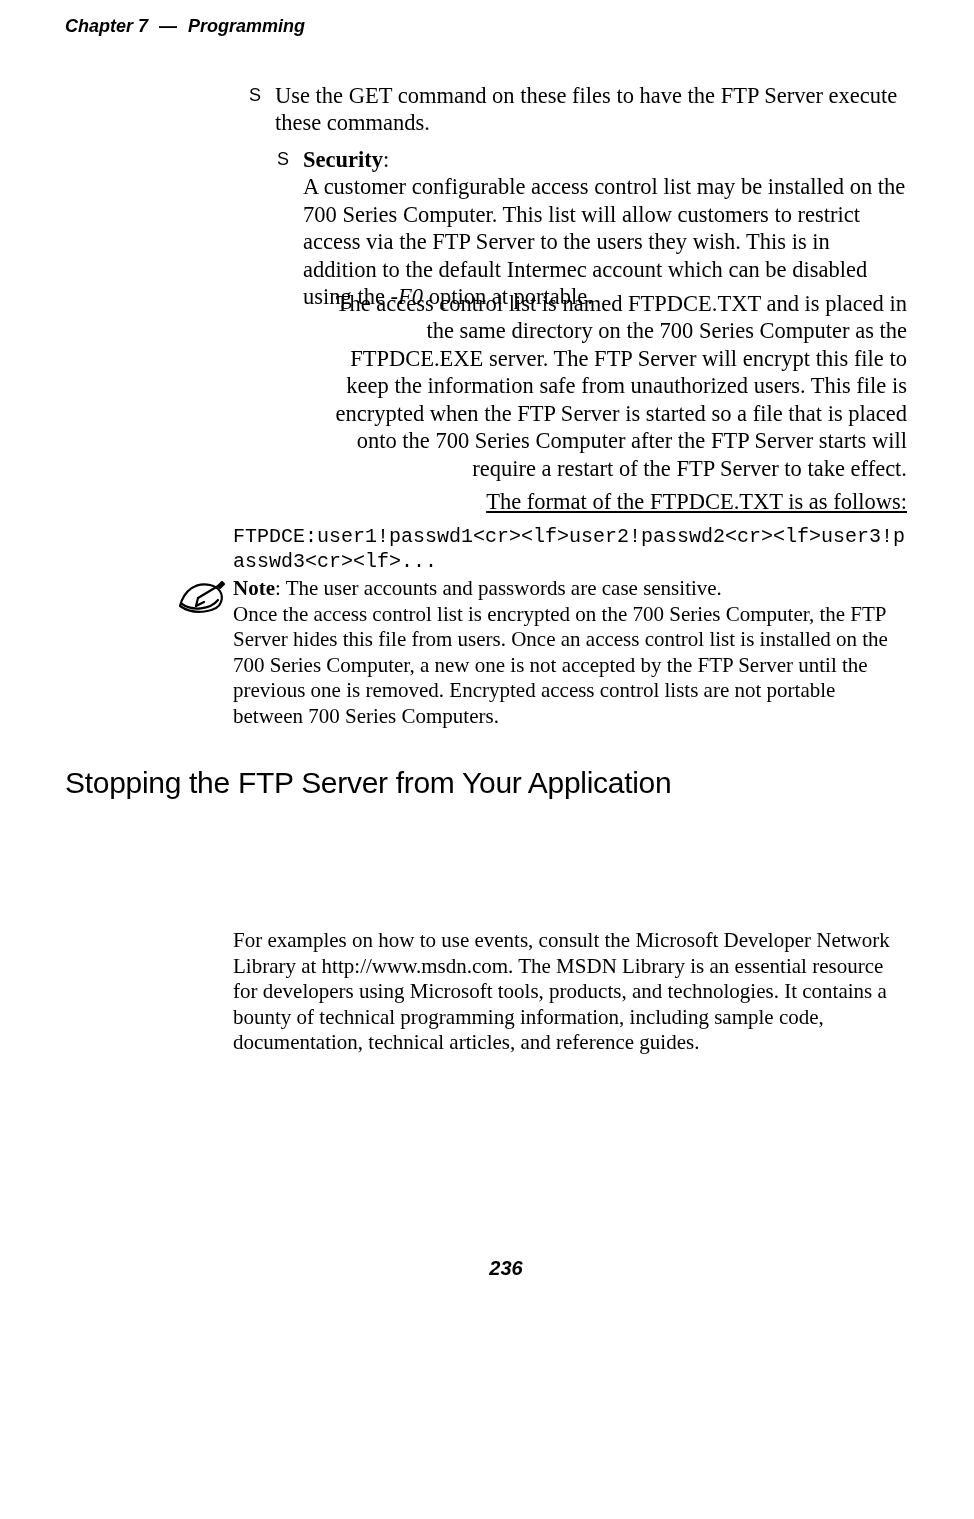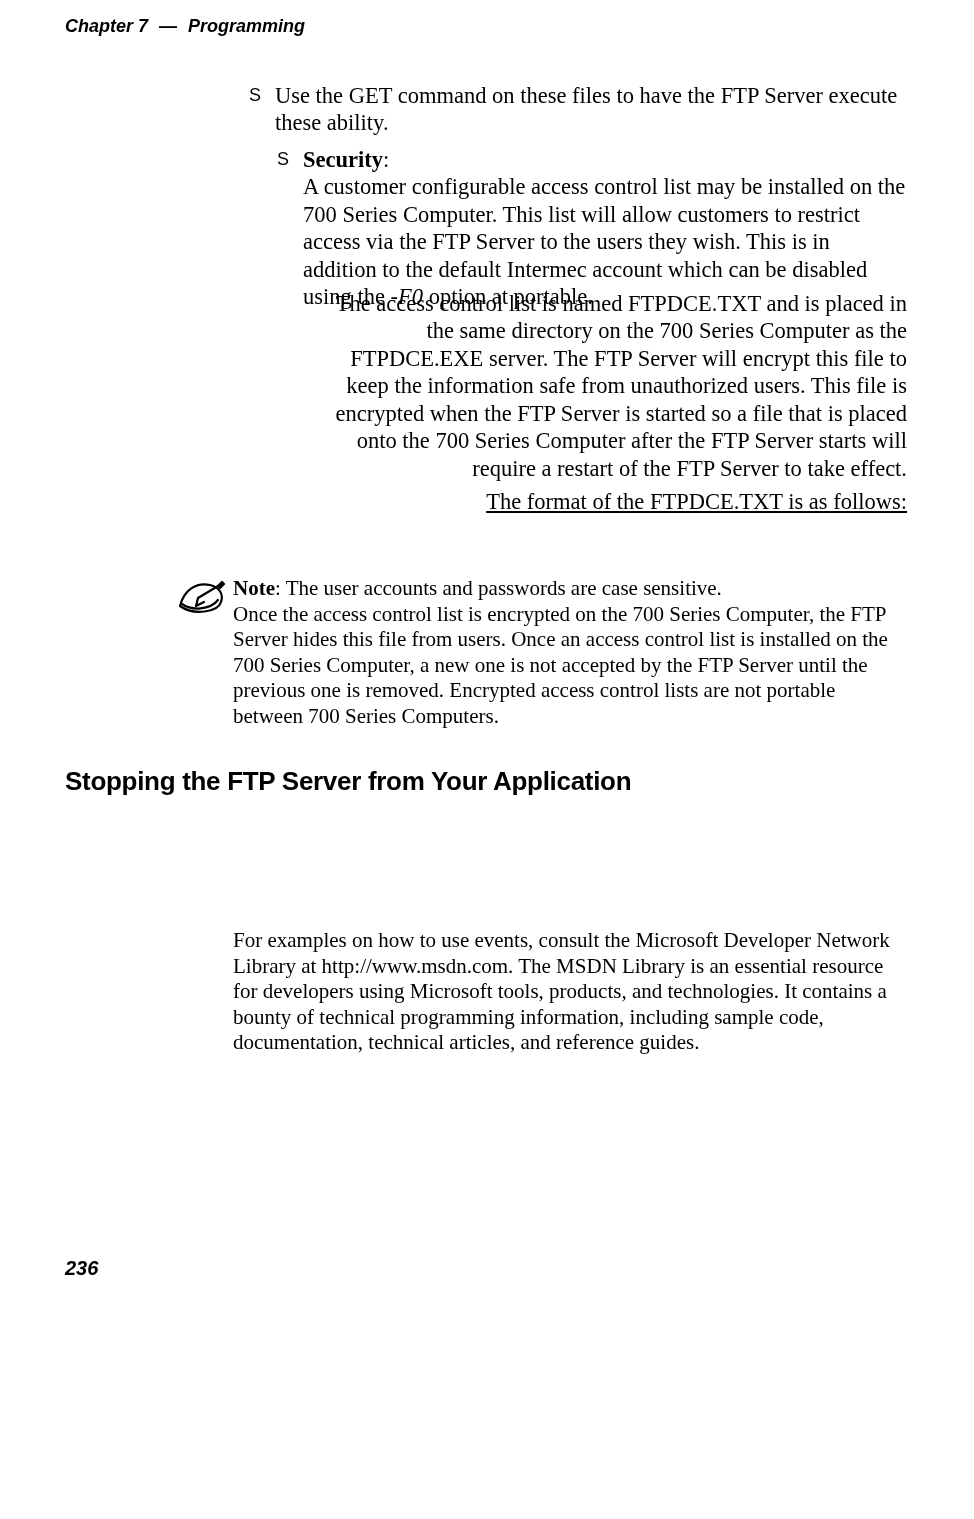--- a/index.html
+++ b/index.html
@@ -88,36 +88,36 @@
   .note-icon svg {
     width: 52px;
     height: 42px;
   }
   .h2 {
     position: absolute;
     left: 46px;
     right: 86px;
     font-family: "Arial Narrow", Arial, Helvetica, sans-serif;
     font-stretch: condensed;
-    font-weight: bold;
-    font-size: 26px;
+    font-weight: normal;
+    font-size: 30px;
     letter-spacing: -0.3px;
   }
   .footer {
     position: absolute;
     bottom: 20px;
     left: 46px;
     right: 46px;
     font-family: "Arial Narrow", Arial, Helvetica, sans-serif;
     font-stretch: condensed;
     font-weight: bold;
     font-style: italic;
     font-size: 20px;
     display: flex;
-    justify-content: space-between;
+    justify-content: center;
   }
   
   #blk1 { top: 82px; }
   #blk2 { top: 146px; }
   #blk3 { top: 290px; }
   #blk4 { top: 488px; text-decoration: underline; }
   #blk-code { top: 524px; }
   #note-icon { top: 576px; left: 155px; }
   #blk-note { top: 576px; }
   #h2 { top: 766px; }
@@ -131,21 +131,21 @@
 
   <div class="running-head">
     <span>Chapter 7</span>
     <span class="sep" style="margin:0 6px;">—</span>
     <span>Programming</span>
   </div>
 
   <div id="blk1" class="body-block">
     <div class="bullet-row">
       <div class="bullet-marker">S</div>
-      <div class="bullet-inner">Use the GET command on these files to have the FTP Server execute these ability.</div>
+      <div class="bullet-inner">Use the GET command on these files to have the FTP Server execute these commands.</div>
     </div>
   </div>
 
   <div id="blk2" class="body-block">
     <div class="sub-bullet">
       <div class="bullet-row">
         <div class="bullet-marker">S</div>
         <div class="bullet-inner">
           <span class="bold">Security</span><span>:</span><br>
           <span>A customer configurable access control list may be installed on the 700 Series Computer. This list will allow customers to restrict access via the FTP Server to the users they wish. This is in addition to the default Intermec account which can be disabled using the </span><span class="italic">-F0</span><span> option at portable.</span>
@@ -159,20 +159,21 @@
       <div class="sub-para" style="margin-top:0;">The access control list is named FTPDCE.TXT and is placed in the same directory on the 700 Series Computer as the FTPDCE.EXE server. The FTP Server will encrypt this file to keep the information safe from unauthorized users. This file is encrypted when the FTP Server is started so a file that is placed onto the 700 Series Computer after the FTP Server starts will require a restart of the FTP Server to take effect.</div>
     </div>
   </div>
 
   <div id="blk4" class="body-block">
     <div class="sub-bullet">
       <div class="sub-para" style="margin-top:0;">The format of the FTPDCE.TXT is as follows:</div>
     </div>
   </div>
 
+  <div id="blk-code" class="body-block-wide mono">FTPDCE:user1!passwd1&lt;cr&gt;&lt;lf&gt;user2!passwd2&lt;cr&gt;&lt;lf&gt;user3!passwd3&lt;cr&gt;&lt;lf&gt;...</div>
 
   <div id="note-icon" class="note-icon">
     <svg viewBox="0 0 52 42">
       <g fill="none" stroke="#000" stroke-width="2.2" stroke-linecap="round" stroke-linejoin="round">
         <path d="M6 30 C 10 14, 22 6, 36 9 C 45 11, 50 18, 47 26 C 44 36, 20 40, 6 30 Z"></path>
         <path d="M8 28 C 18 35, 36 34, 44 24"></path>
         <line x1="44" y1="10" x2="24" y2="22"></line>
         <line x1="24" y1="22" x2="22" y2="30"></line>
         <line x1="22" y1="30" x2="30" y2="26"></line>
         <path d="M44 10 L48 6 L50 8 L46 12 Z" fill="#000"></path>

